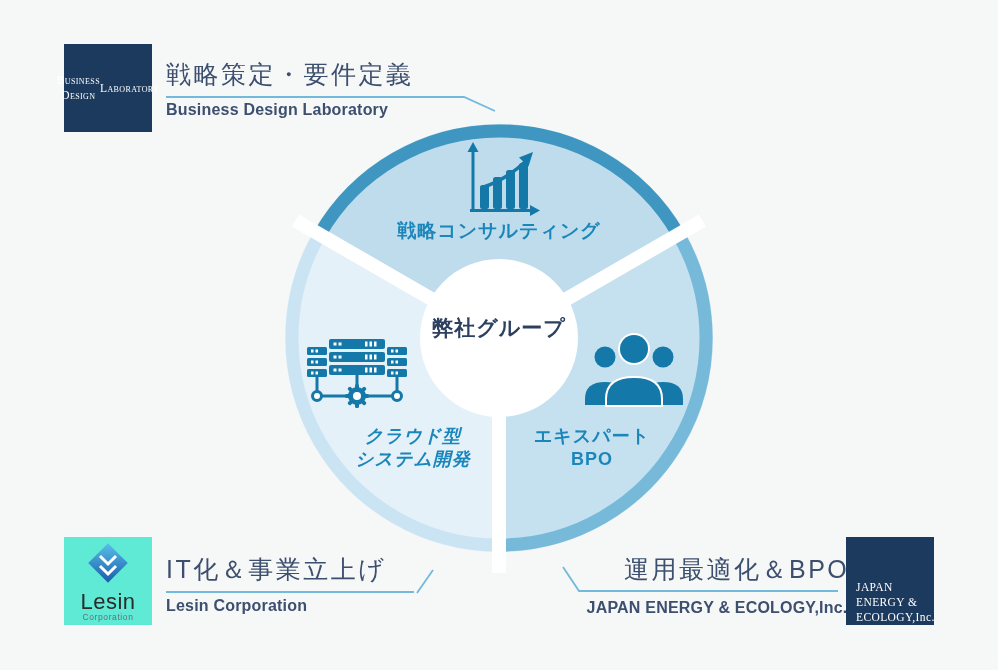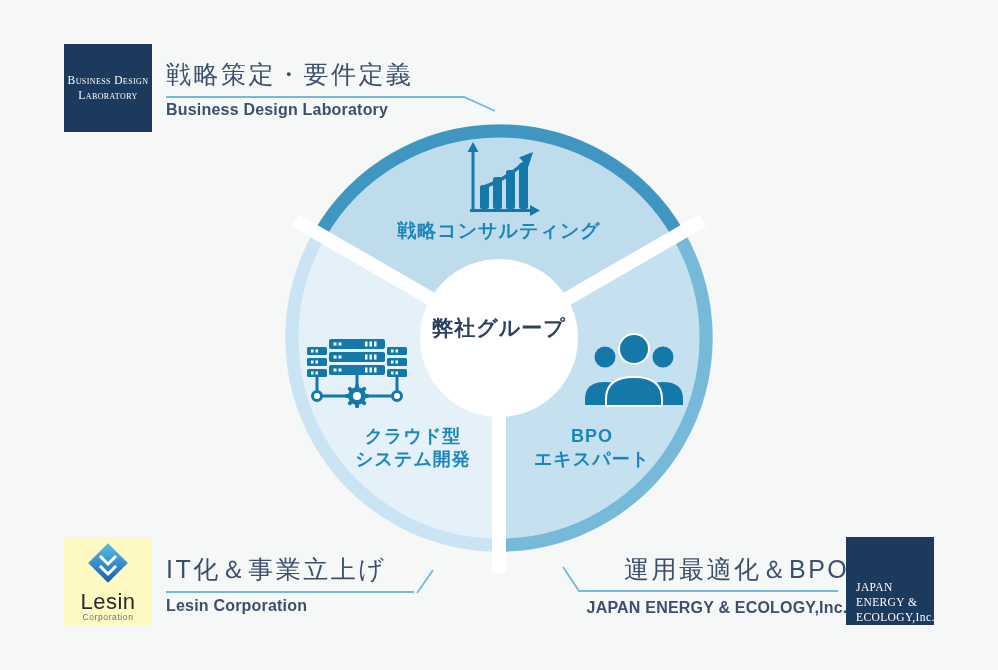--- a/index.html
+++ b/index.html
@@ -11,21 +11,21 @@
   }
   .canvas{position:relative;width:998px;height:670px;}
   .diagram-svg{position:absolute;left:0;top:0;}
 
   
   .seg-label{
     position:absolute;text-align:center;
     color:#1b86ba;font-weight:bold;letter-spacing:1px;
   }
   .seg-label.top{left:349px;top:218px;width:300px;font-size:19px;}
-  .seg-label.left{left:303px;top:425px;width:220px;font-size:18px;line-height:23px;}
+  .seg-label.left{left:303px;top:425px;width:220px;font-size:18px;line-height:23px;font-style:italic;}
   .seg-label.right{left:482px;top:425px;width:220px;font-size:18px;line-height:23px;}
   .center-label{
     position:absolute;left:399px;top:314px;width:200px;
     text-align:center;color:#2e4060;font-weight:bold;
     font-size:21px;line-height:27px;letter-spacing:1px;
   }
 
   
   .corner-title{
     position:absolute;color:#3d4f6f;font-size:25px;
@@ -42,26 +42,26 @@
   .br-title{left:624px;top:553px;width:236px;}
   .br-sub{left:586px;top:599px;width:262px;text-align:center;}
 
   
   .logo-box{position:absolute;width:88px;height:88px;}
   .logo-navy{
     background:#1c3a5e;color:#fff;
     font-family:"Liberation Serif","DejaVu Serif",serif;
     font-size:11.5px;line-height:15px;letter-spacing:0.4px;
   }
-  .logo-bdl{left:64px;top:44px;display:flex;flex-direction:column;
+  .logo-bdl{left:64px;top:44px;display:flex;
     align-items:center;justify-content:center;text-align:center;
     font-variant:small-caps;}
   .logo-jee{left:846px;top:537px;box-sizing:border-box;
     padding:43px 0 0 10px;text-align:left;}
-  .logo-lesin{left:64px;top:537px;background:#fef9c3;text-align:center;}
+  .logo-lesin{left:64px;top:537px;background:#5eead4;text-align:center;}
   .lesin-name{
     color:#2b2b2b;font-size:22px;font-weight:500;letter-spacing:0.5px;
     line-height:20px;margin-top:1px;
   }
   .lesin-sub{color:#6a6f75;font-size:8.5px;letter-spacing:0.6px;line-height:10px;}
 </style>
 </head>
 <body>
 
 <div class="canvas">
@@ -172,22 +172,22 @@
       <polyline points="563,567 579,591 838,591"></polyline>
     </g>
   </svg>
 
   <div class="seg-label top">戦略コンサルティング</div>
   <div class="seg-label left">
     <div>クラウド型</div>
     <div>システム開発</div>
   </div>
   <div class="seg-label right">
+    <div>エキスパート</div>
     <div>BPO</div>
-    <div>エキスパート</div>
   </div>
 
   <div class="center-label">
     <div>弊社グループ</div>
   </div>
 
   <div class="logo-box logo-navy logo-bdl">
     <div>Business Design</div>
     <div>Laboratory</div>
   </div>

